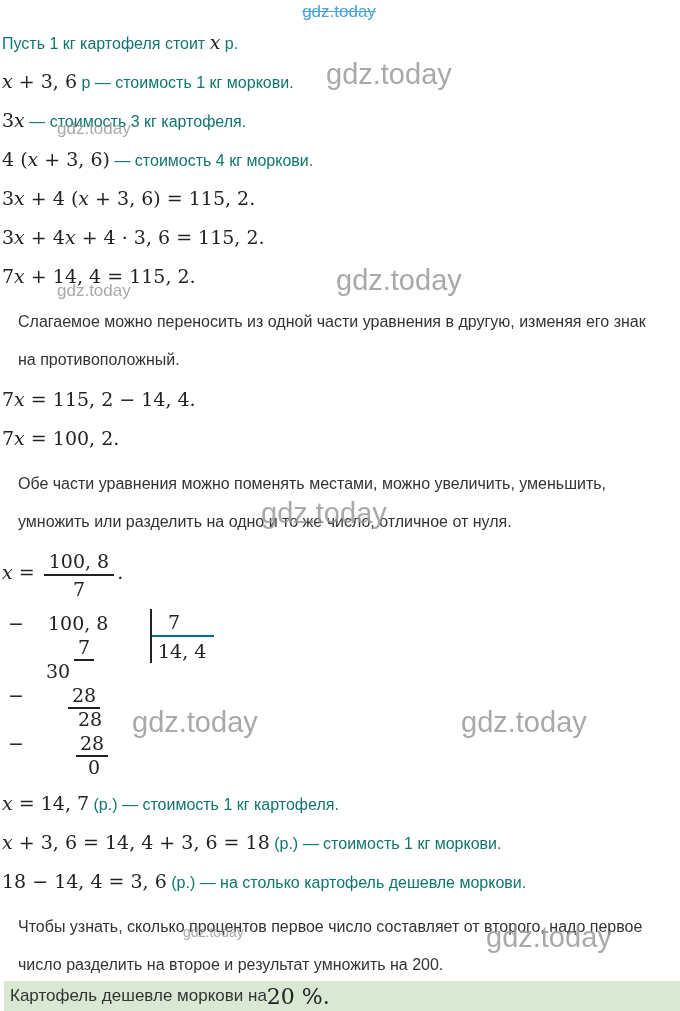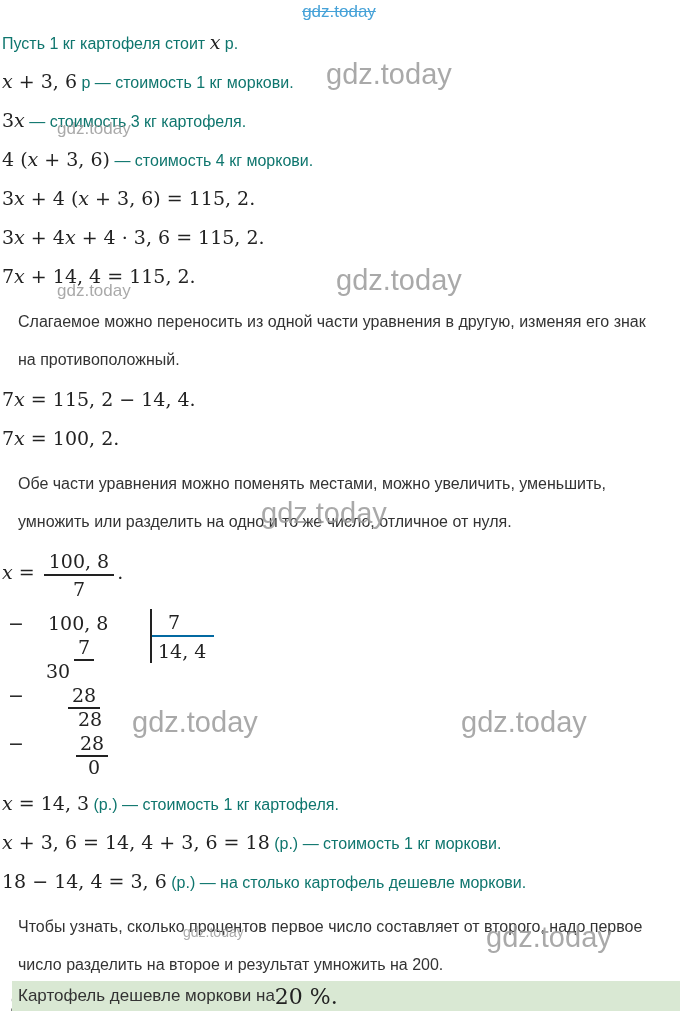--- a/index.html
+++ b/index.html
@@ -26,21 +26,21 @@
   .division{position:relative;margin:0 0 12px;font-family:"DejaVu Serif",serif;
             font-size:19px;color:#222;width:280px;}
   .drow{position:relative;height:24px;line-height:24px;}
   .dminus{position:absolute;left:6px;top:0;}
   .dnum{display:inline-block;}
   .u{border-bottom:2px solid #222;padding:0 4px;}
   .div-right{position:absolute;left:148px;top:-2px;border-left:2px solid #222;min-width:64px;}
   .divisor{display:block;padding:0 8px 0 16px;height:26px;line-height:26px;}
   .quotient{display:block;border-top:2px solid #0369a1;padding:2px 8px 0 6px;line-height:24px;}
   .final-line{margin-top:4px;}
-  .conclusion{position:absolute;left:12px;right:0;bottom:0;height:30px;background:#d9e8d3;
+  .conclusion{position:absolute;left:4px;right:0;bottom:0;height:30px;background:#d9e8d3;
               display:flex;align-items:center;padding-left:6px;z-index:2;}
   .conclusion .seg-t{font-size:17px;color:#333;}
   .conclusion .seg-m{font-size:22px;}
 </style>
 </head>
 <body>
 
 <div class="page">
 
   <div class="wm-top">gdz.today</div>
@@ -88,21 +88,21 @@
     <div class="drow">
       <span class="dnum" style="margin-left:86px">0</span>
     </div>
     <div class="div-right">
       <span class="divisor">7</span>
       <span class="quotient">14, 4</span>
     </div>
   </div>
 
   <div id="lines-bottom">
-      <div class="line"><span class="seg-v">x</span><span class="seg-m"> = 14, 3</span><span class="seg-t"> (р.) — стоимость 1 кг картофеля.</span></div>
+      <div class="line"><span class="seg-v">x</span><span class="seg-m"> = 14, 7</span><span class="seg-t"> (р.) — стоимость 1 кг картофеля.</span></div>
       <div class="line"><span class="seg-v">x</span><span class="seg-m"> + 3, 6 = 14, 4 + 3, 6 = 18</span><span class="seg-t"> (р.) — стоимость 1 кг моркови.</span></div>
       <div class="line"><span class="seg-m">18 − 14, 4 = 3, 6</span><span class="seg-t"> (р.) — на столько картофель дешевле моркови.</span></div>
       <div class="para">Чтобы узнать, сколько процентов первое число составляет от второго, надо первое число разделить на второе и результат умножить на 200.</div>
     </div>
 
   <div class="line final-line">
     <span class="frac"><span class="num">3, 6</span></span><span class="seg-m"> · 100 % = </span><span class="frac"><span class="num">360</span></span><span class="seg-m"> % = 20 %.</span>
   </div>
 
   <div class="conclusion">

